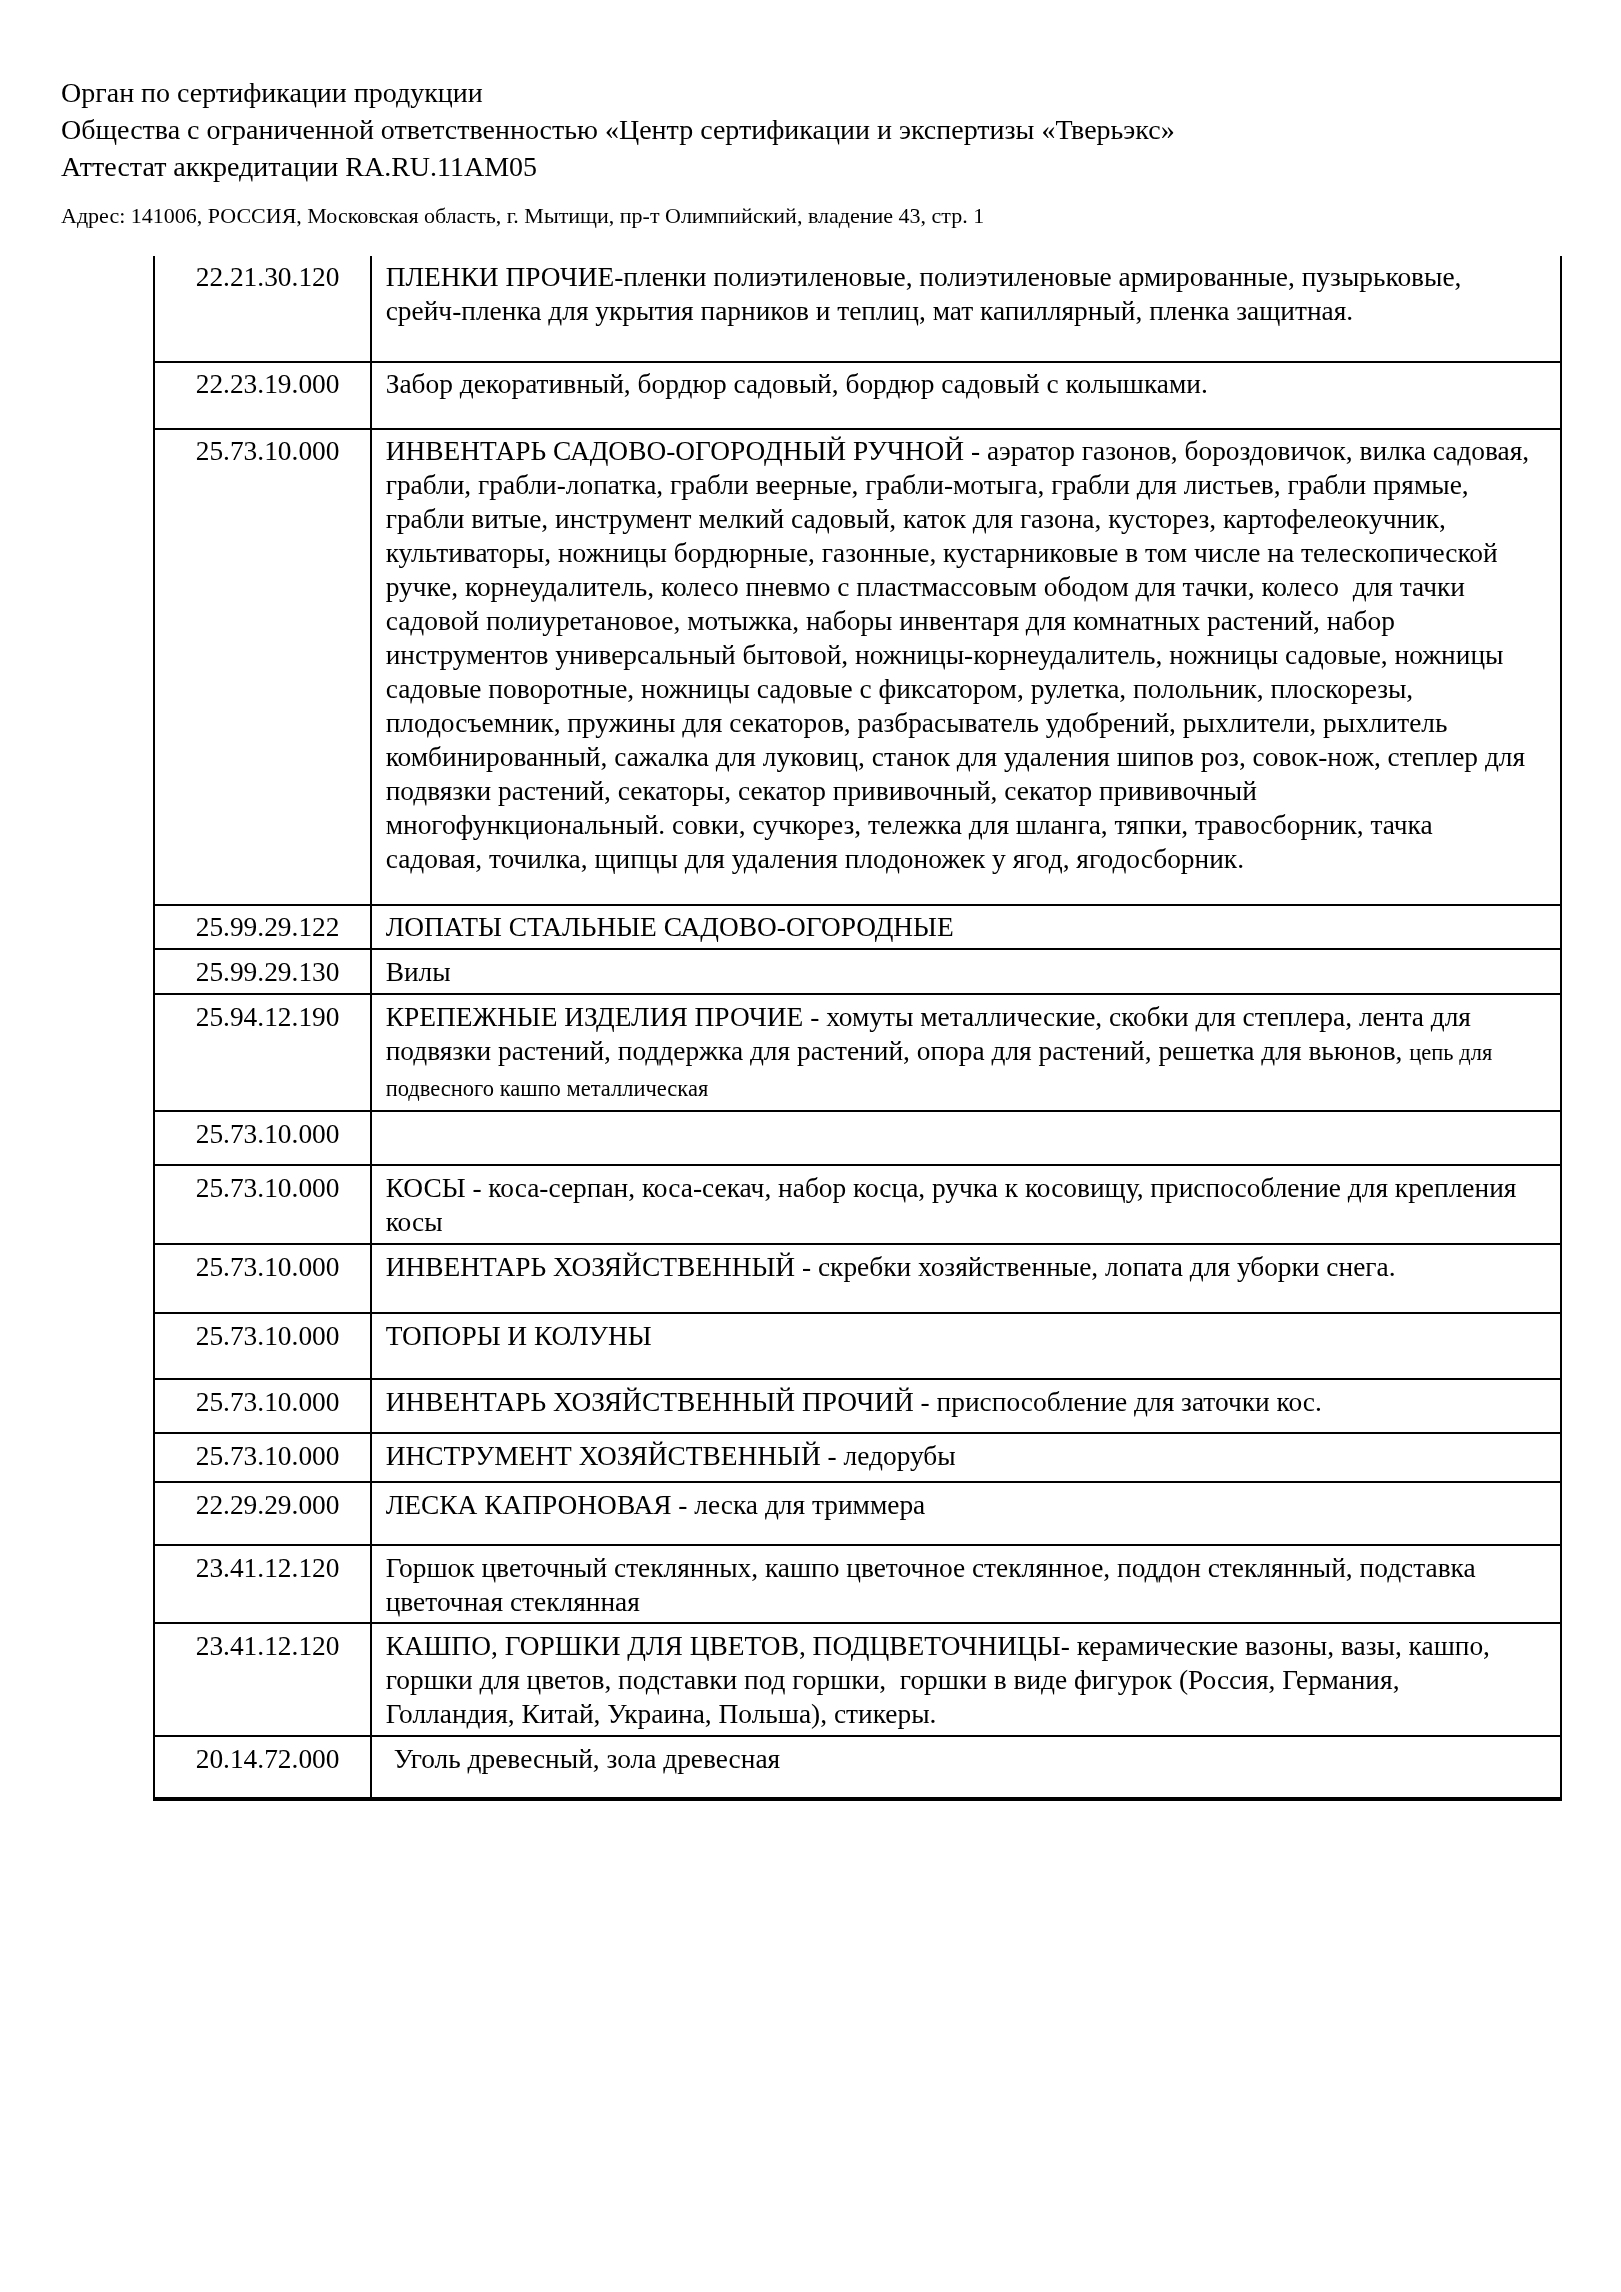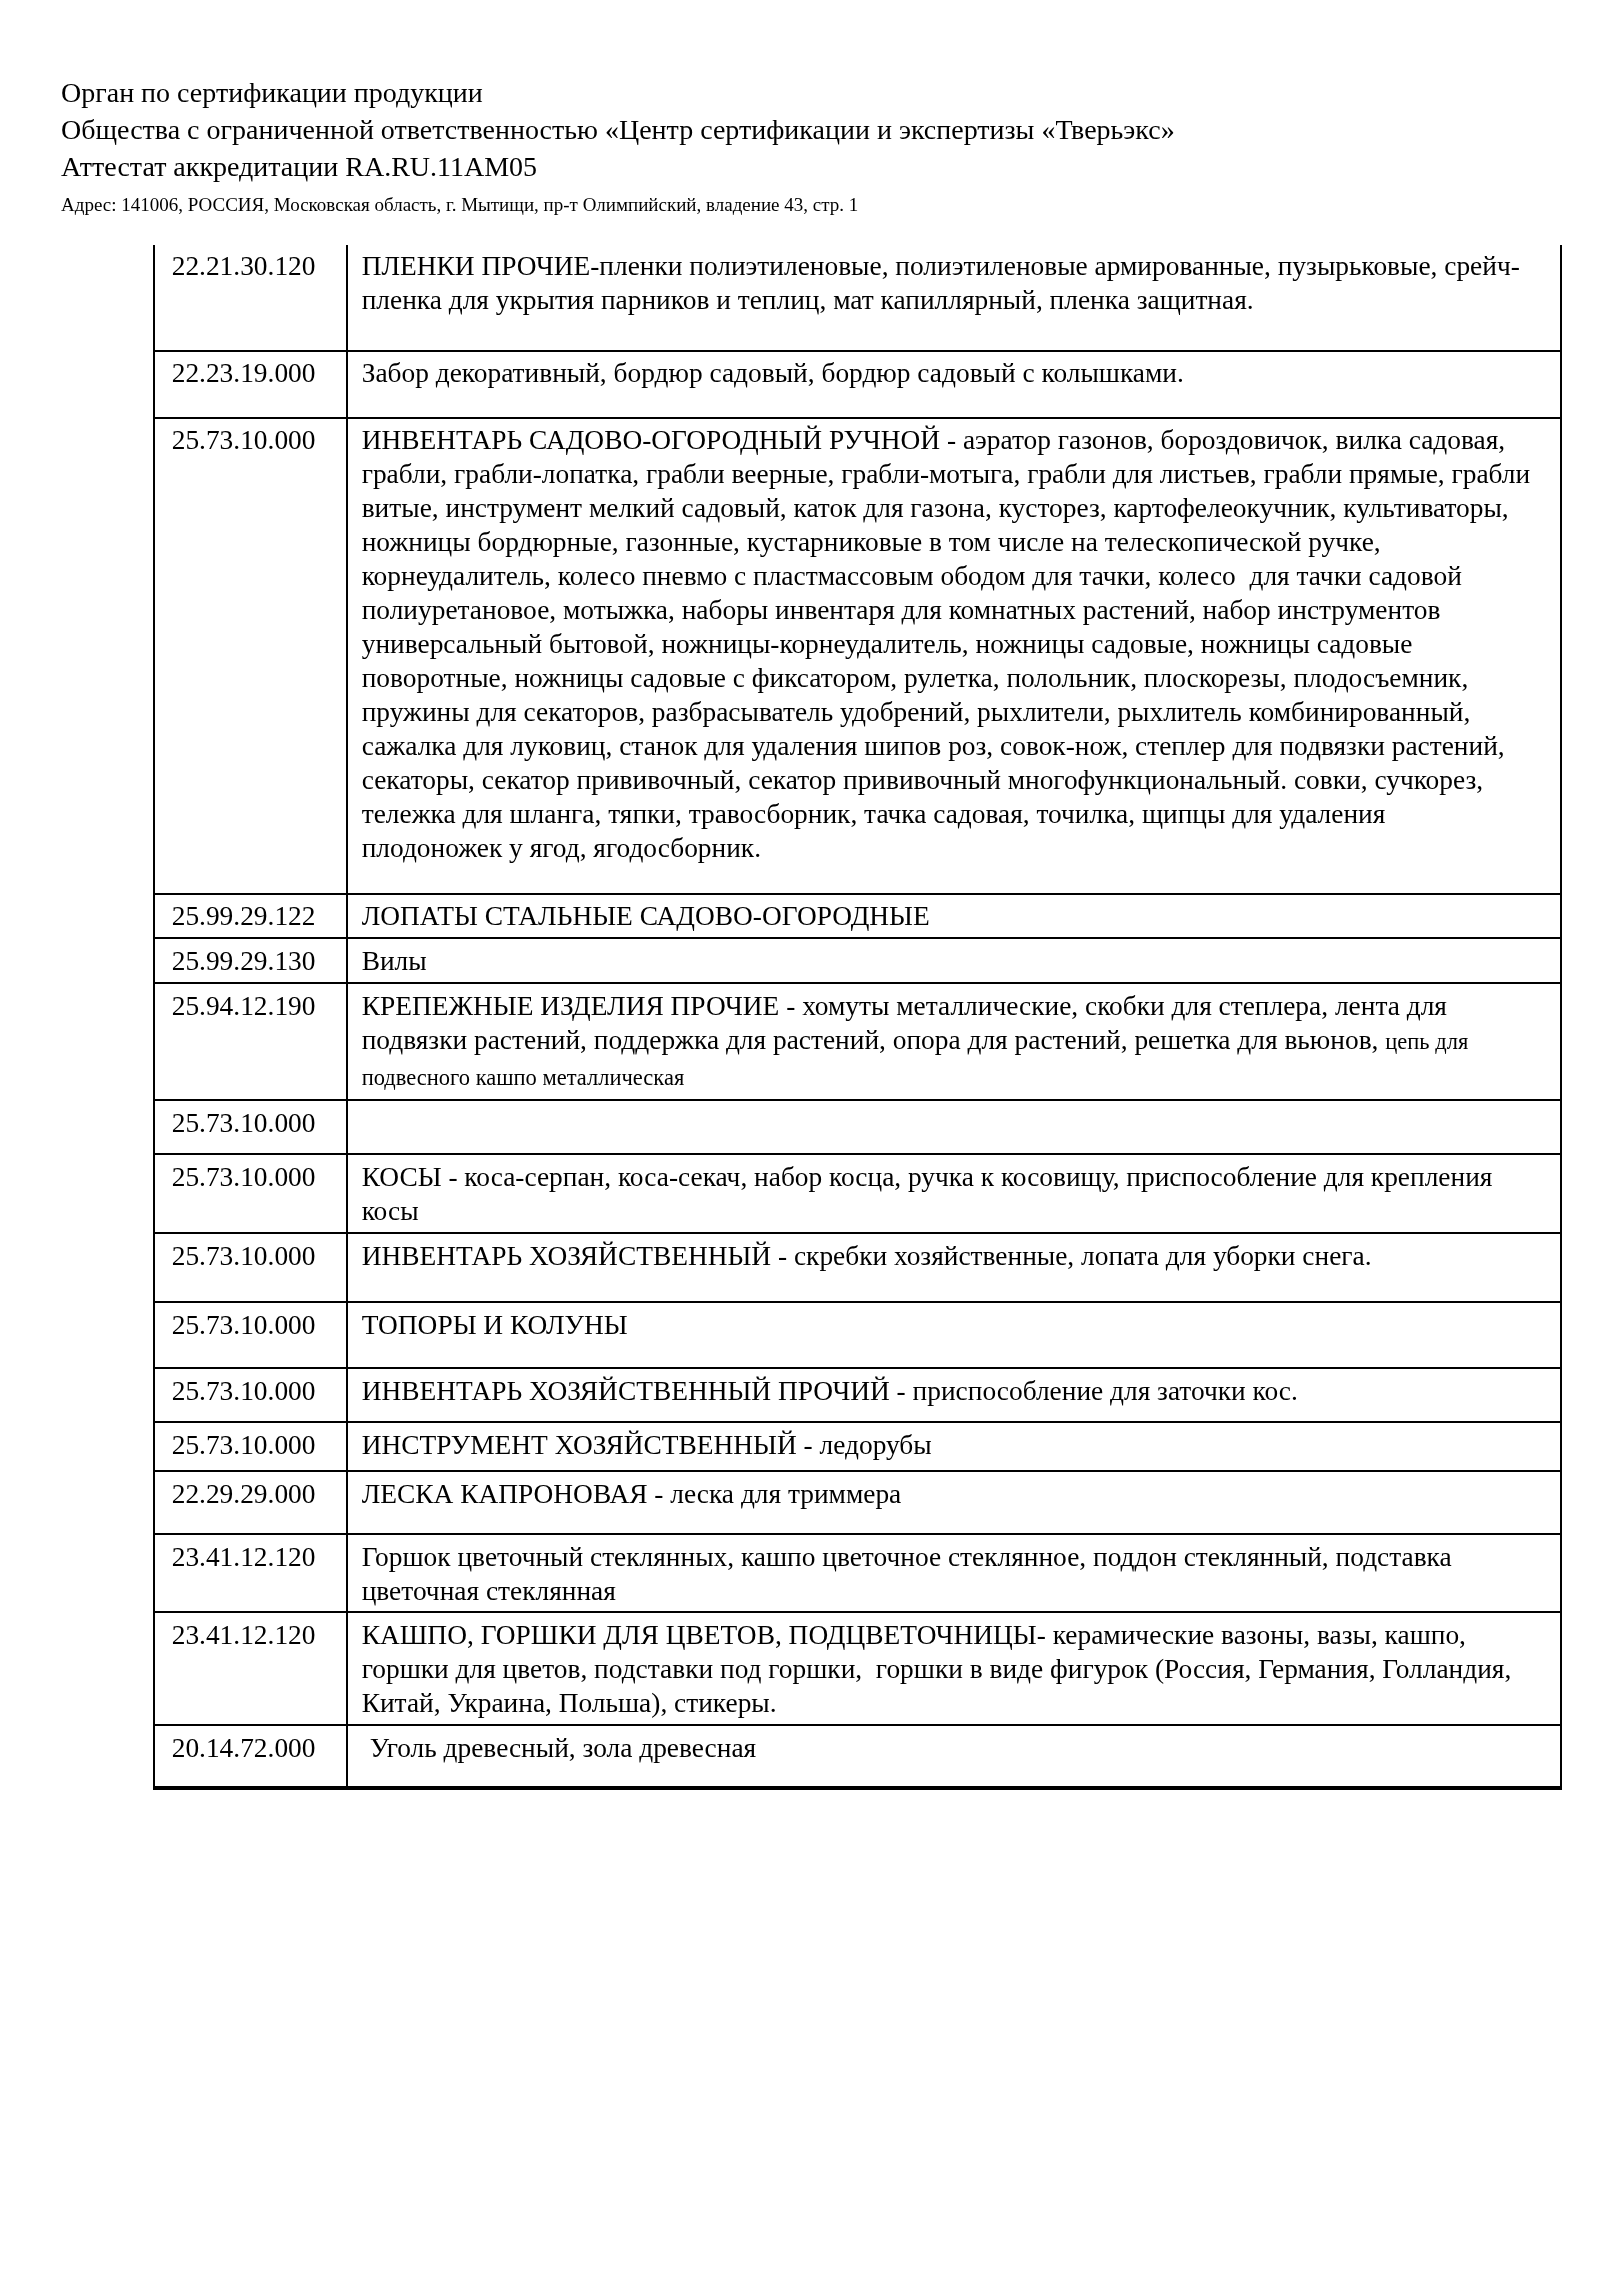--- a/index.html
+++ b/index.html
@@ -18,23 +18,23 @@
   .header {
     padding-top: 74px;
     padding-left: 61px;
   }
   .h-line {
     font-size: 28px;
     line-height: 37px;
     white-space: pre-wrap;
   }
   .h-address {
-    font-size: 19px;
+    font-size: 22px;
     line-height: 29px;
-    margin-top: 5px;
+    margin-top: 16px;
     white-space: pre-wrap;
   }
   .doc-table {
     margin-left: 153px;
     margin-top: 25.5px;
     width: 1409px;
     box-sizing: border-box;
     border-left: 2px solid #000;
     border-right: 2px solid #000;
     border-bottom: 4.9px solid #000;
@@ -53,20 +53,21 @@
     line-height: 34px;
     box-sizing: border-box;
   }
   .cell-code {
     flex: 0 0 193px;
     width: 193px;
     border-right: 2px solid #000;
     padding: 4.9px 7.8px 0 16.7px;
     white-space: nowrap;
     overflow: hidden;
+    margin-left: 24px;
   }
   .cell-desc {
     flex: 1;
     padding: 4.9px 27.4px 3.9px 13.7px;
     white-space: pre-wrap;
   }
   .small-text {
     font-size: 22.5px;
   }
 </style>

